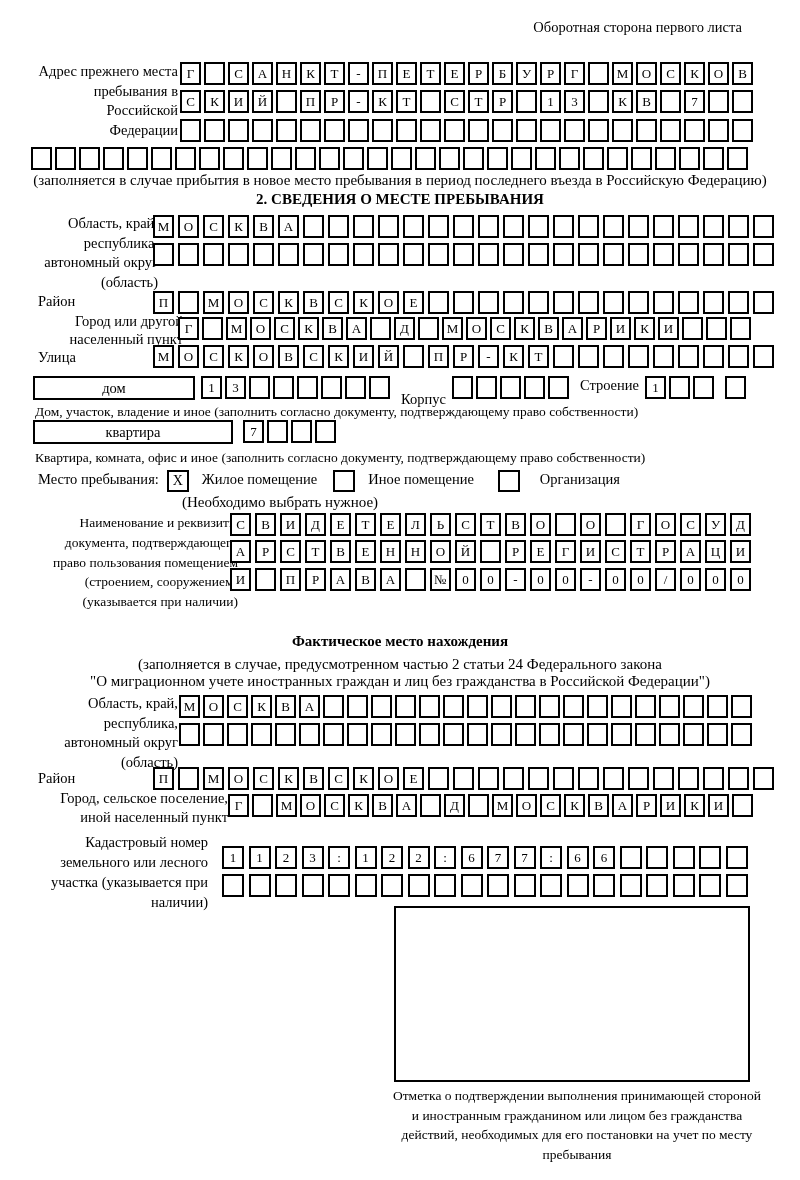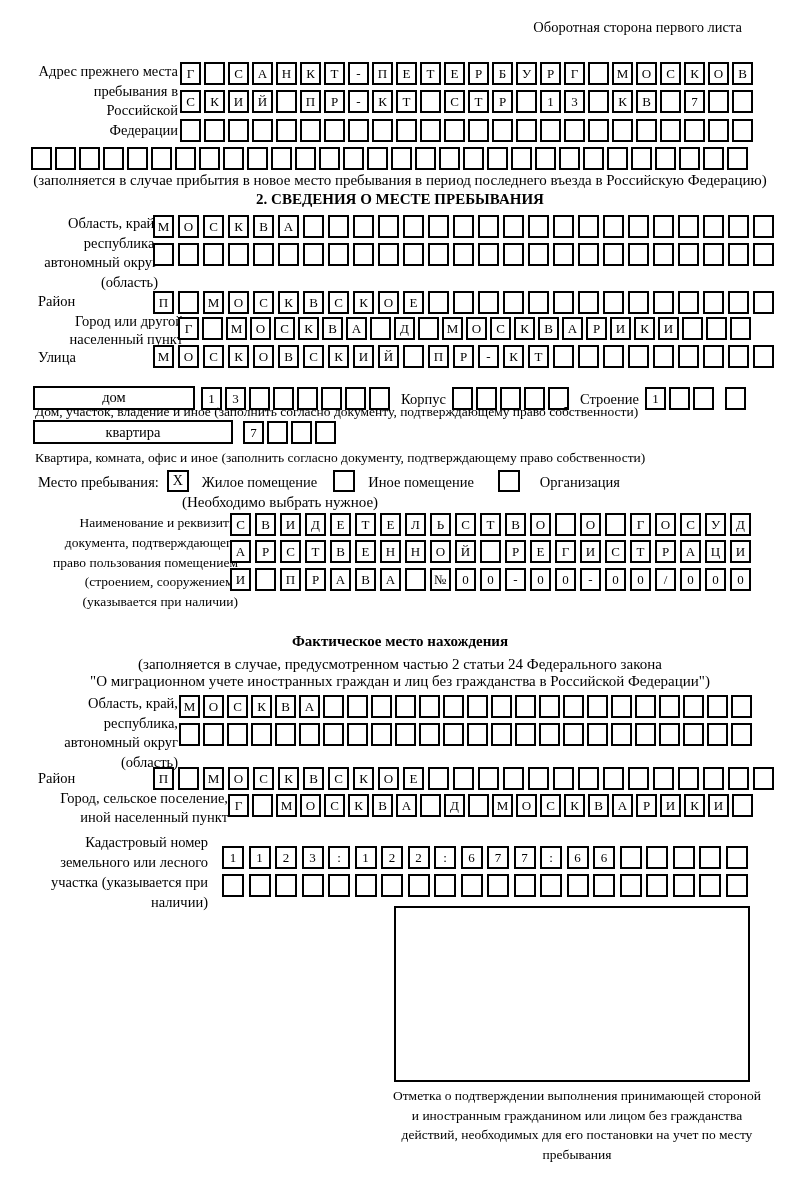--- a/index.html
+++ b/index.html
@@ -22,21 +22,21 @@
   .p25 .cell{margin-right:4px;}
   .p26 .cell{width:22px;margin-right:4.5px;}
   .fieldbox{
     box-sizing:border-box;border:2px solid #000;height:24px;display:flex;
     align-items:center;justify-content:center;font-size:14.5px;background:#fff;
   }
   .chk{
     box-sizing:border-box;width:22px;height:22px;border:2px solid #000;display:flex;
     align-items:center;justify-content:center;font-size:14px;background:#fff;
   }
-  .flexrow{position:absolute;display:flex;align-items:flex-end;}
+  .flexrow{position:absolute;display:flex;align-items:flex-start;}
   .stampbox{box-sizing:border-box;border:2px solid #000;background:#fff;}
 </style>
 </head>
 <body>
 
 <div class="abs lbl" style="top:18px;left:0;width:742px;text-align:right;">Оборотная сторона первого листа</div>
 
 <div class="abs lbl" style="top:62px;left:38px;width:140px;">Адрес прежнего места пребывания в Российской Федерации</div>
 <div class="cellrow" style="top:62px;left:180px;">
     <span class="cell">Г</span>

